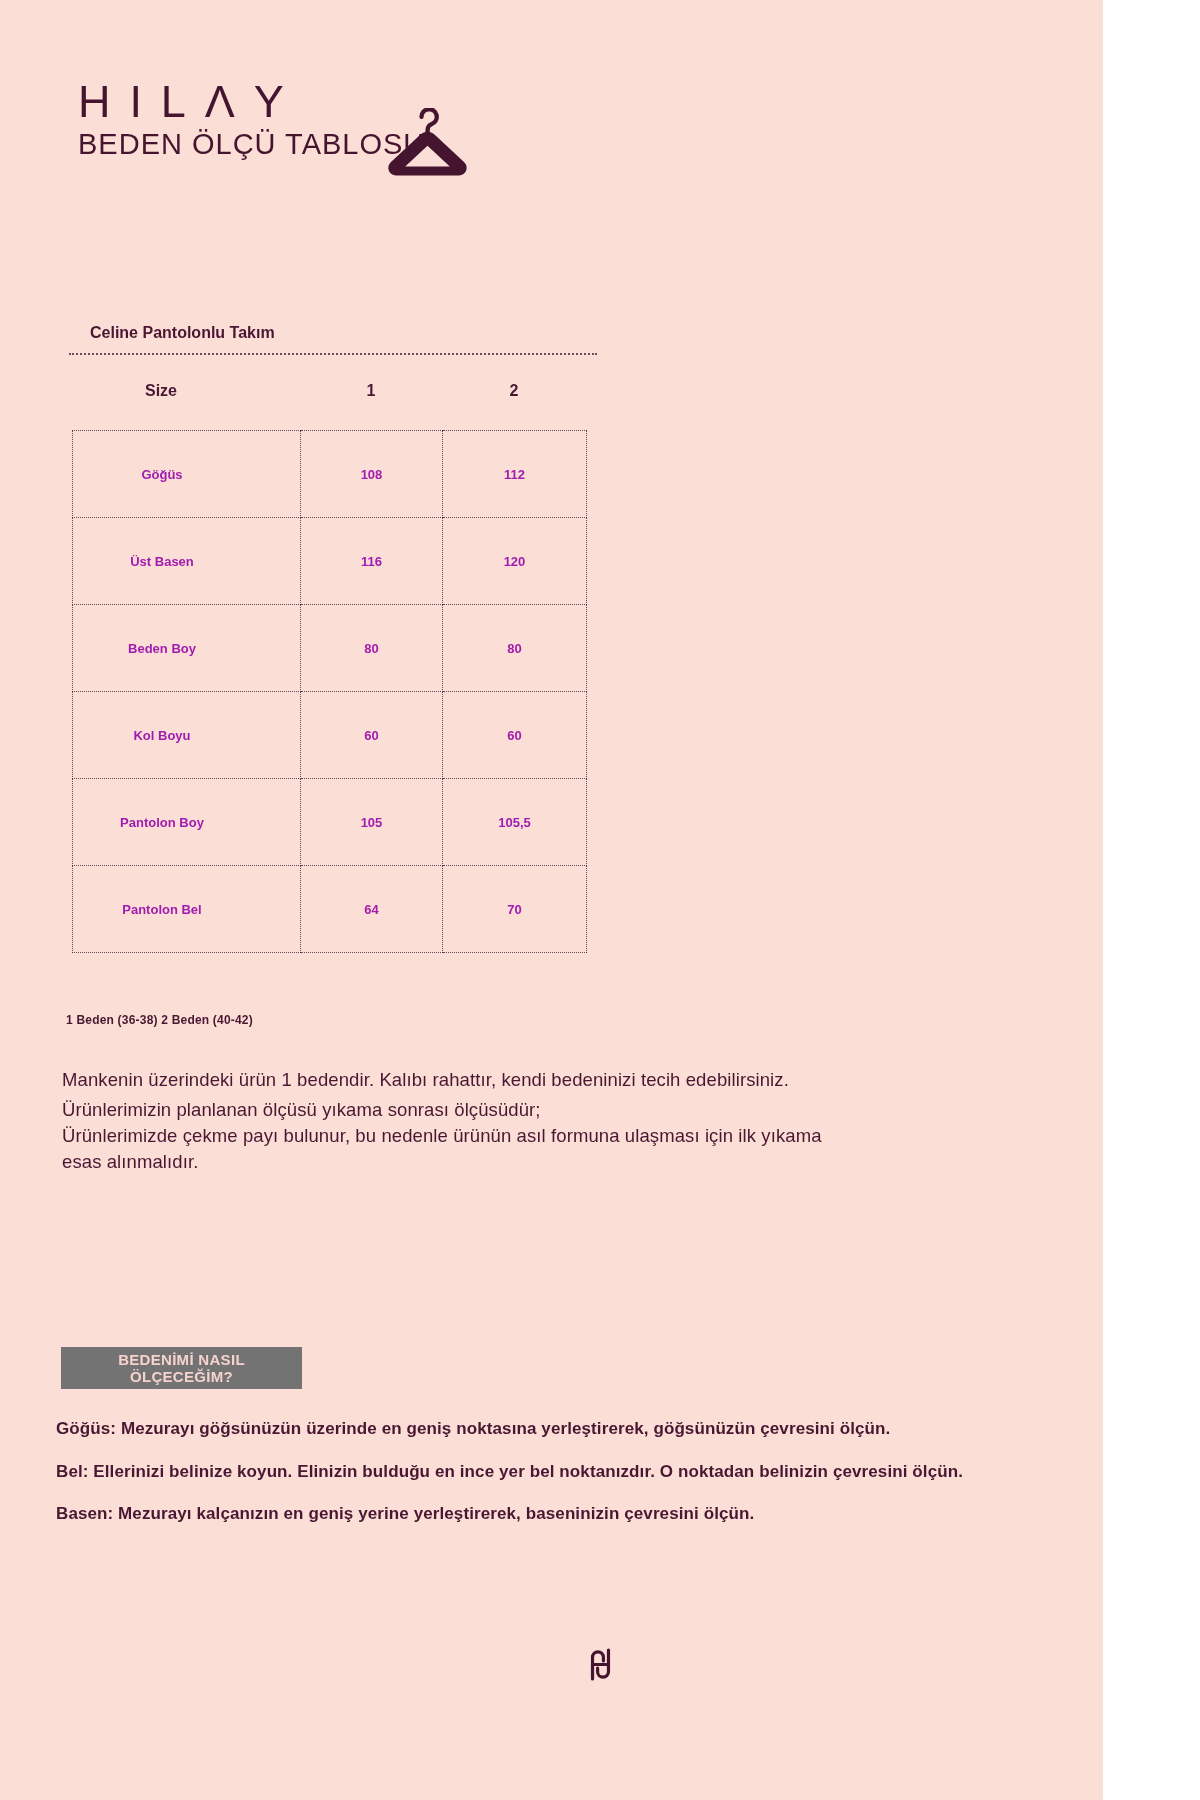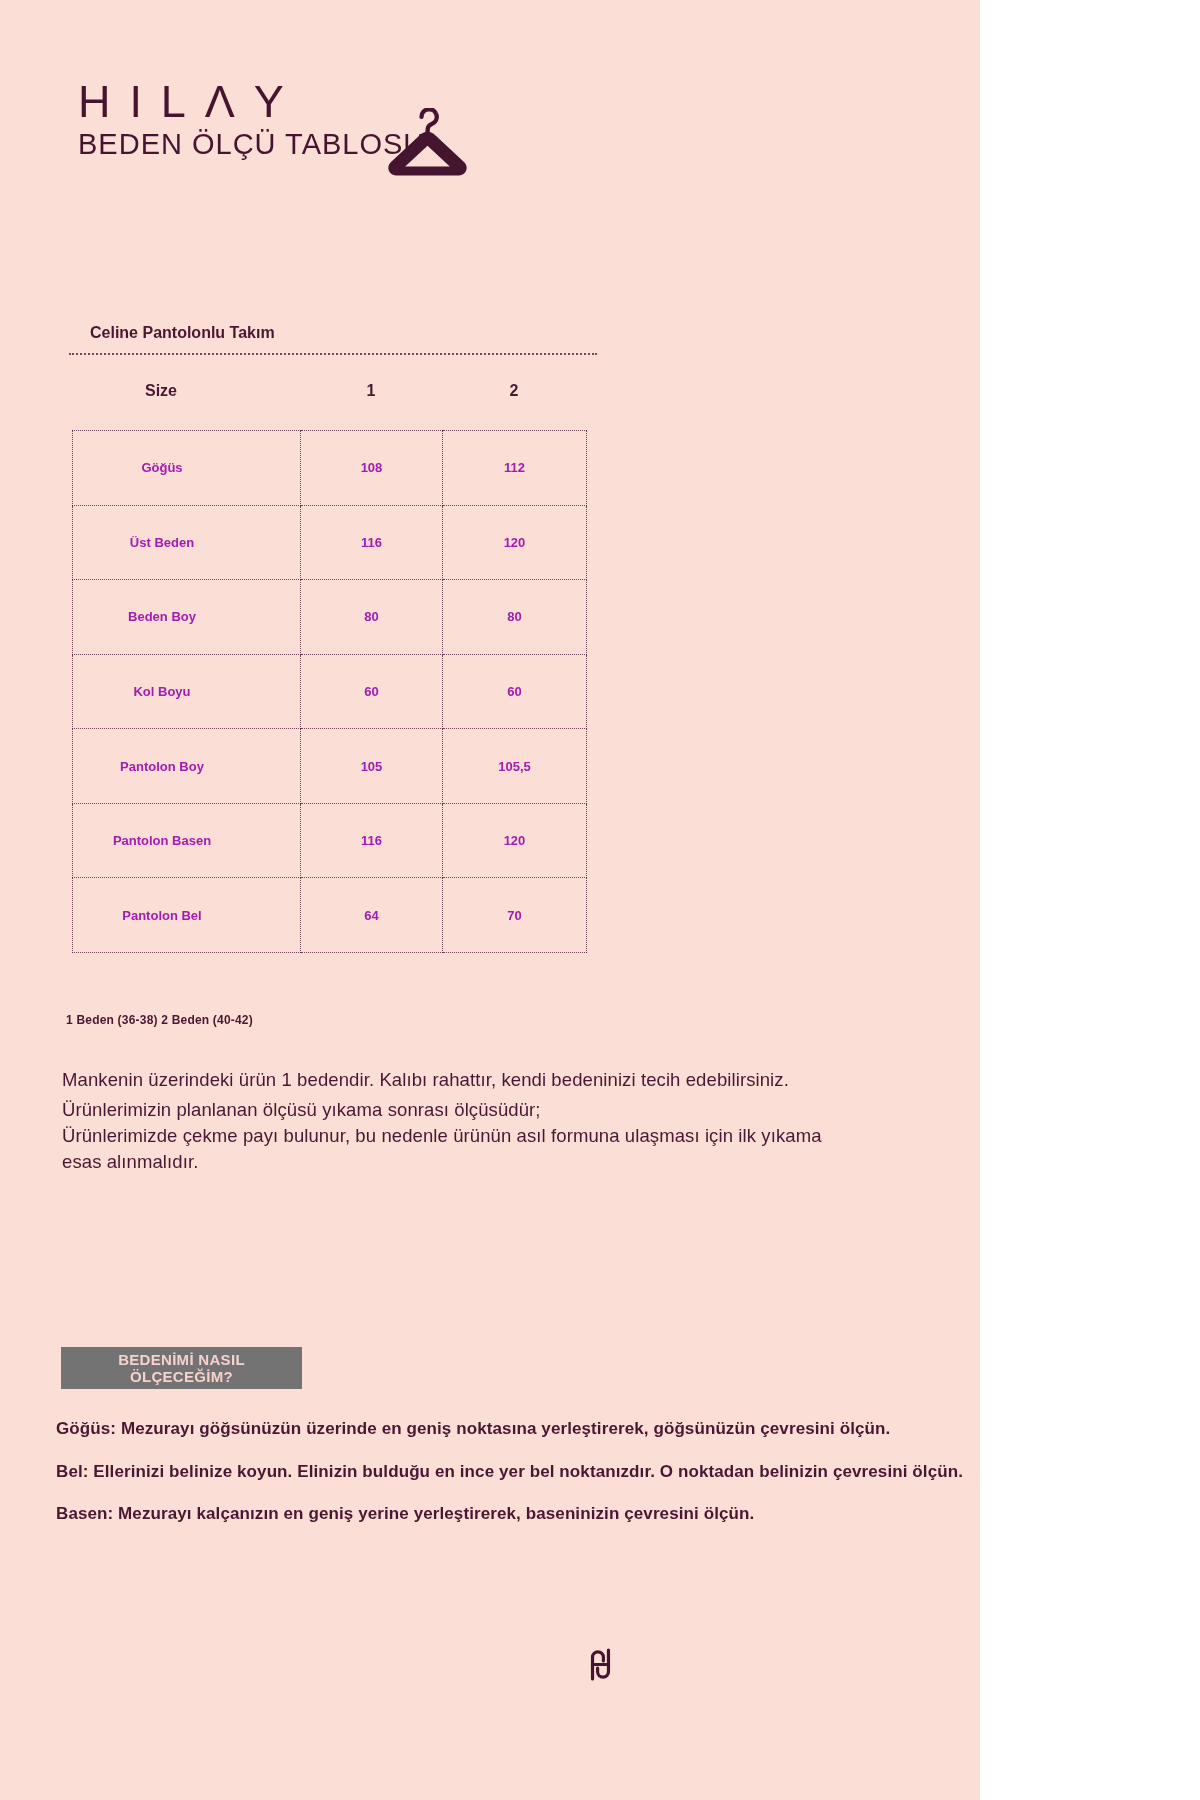--- a/index.html
+++ b/index.html
@@ -1,18 +1,18 @@
 <!DOCTYPE html>
 <html><head>
 <meta charset="utf-8">
 <style>
   html,body { margin:0; padding:0; }
   .page {
     position: relative;
-    width: 980px;
+    width: 1103px;
     height: 1800px;
     background: #fbded6;
     font-family: "Liberation Sans", sans-serif;
     color: #4a1733;
     overflow: hidden;
   }
   
   .brand-logo {
     position: absolute; left: 78px; top: 76px;
     font-size: 45px; font-weight: 400; letter-spacing: 0.42em;
@@ -120,43 +120,38 @@
         <col class="c2">
         <col class="c3">
       </colgroup>
     <tbody>
       <tr>
         <td class="label-cell">Göğüs</td>
         <td>108</td>
         <td>112</td>
       </tr>
       <tr>
-        <td class="label-cell">Üst Beden</td>
+        <td class="label-cell">Üst Basen</td>
         <td>116</td>
         <td>120</td>
       </tr>
       <tr>
         <td class="label-cell">Beden Boy</td>
         <td>80</td>
         <td>80</td>
       </tr>
       <tr>
         <td class="label-cell">Kol Boyu</td>
         <td>60</td>
         <td>60</td>
       </tr>
       <tr>
         <td class="label-cell">Pantolon Boy</td>
         <td>105</td>
         <td>105,5</td>
-      </tr>
-      <tr>
-        <td class="label-cell">Pantolon Basen</td>
-        <td>116</td>
-        <td>120</td>
       </tr>
       <tr>
         <td class="label-cell">Pantolon Bel</td>
         <td>64</td>
         <td>70</td>
       </tr>
     </tbody>
   </table>
 
   <div class="size-legend">1 Beden (36-38) 2 Beden (40-42)</div>

